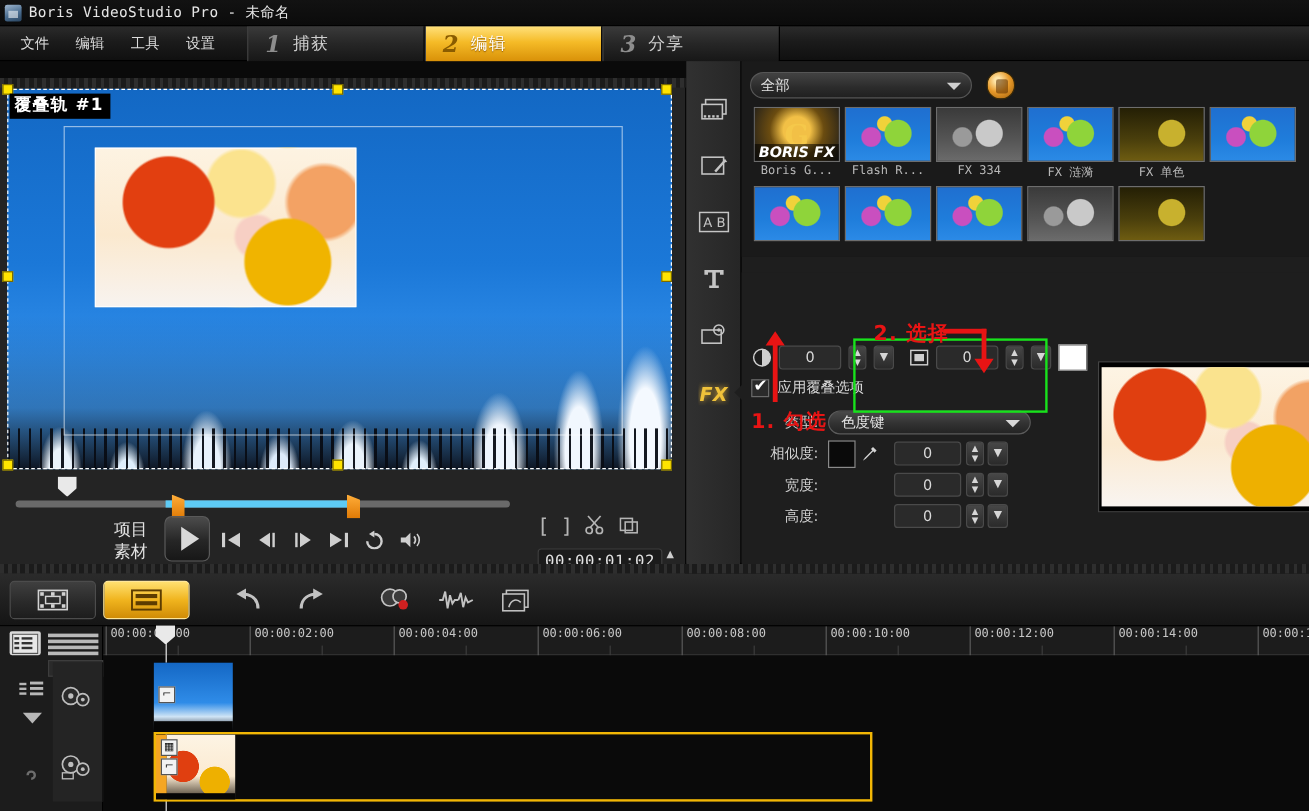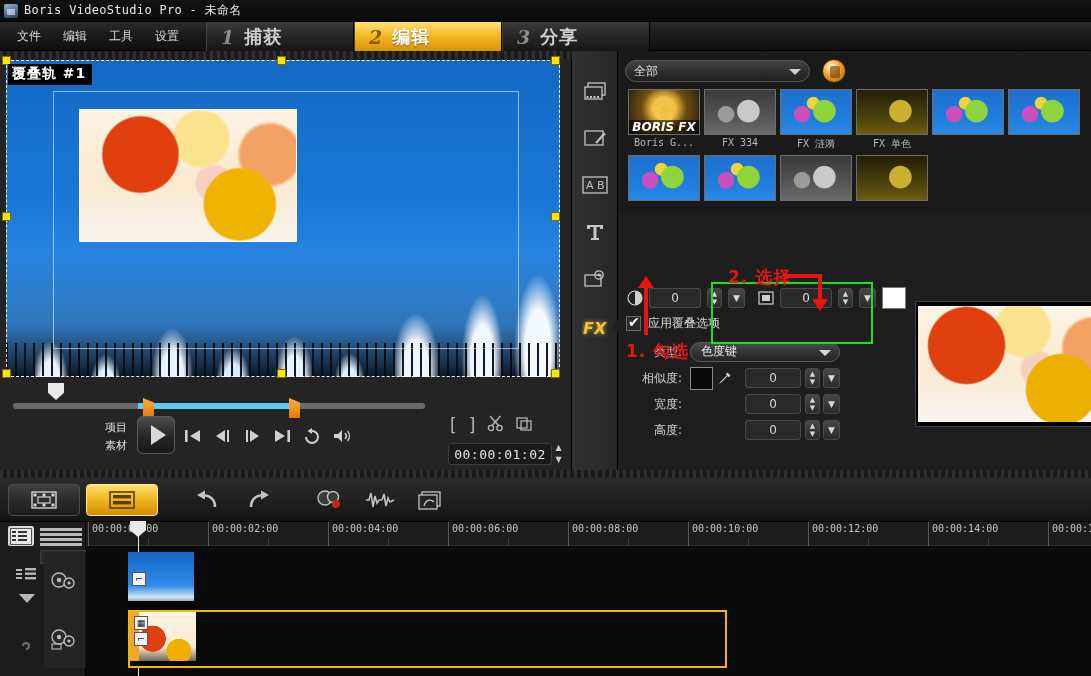--- a/index.html
+++ b/index.html
@@ -48,30 +48,30 @@
     position: relative; width: 148px; height: 29px;
     display: flex; align-items: center; gap: 10px; padding-left: 14px;
     background: linear-gradient(180deg,#3a3a3a 0%,#262626 50%,#171717 100%);
     border-left: 1px solid #444; border-right: 1px solid #000;
     color: #b9b9b9;
   }
   .step .num {
     font-family: "DejaVu Serif","Liberation Serif",serif;
     font-style: italic; font-weight: bold; font-size: 19px; color: #8d8d8d;
   }
-  .step .lbl { font-size: 18px; font-weight: bold; color: #cfcfcf; letter-spacing: 1px; }
+  .step .lbl { font-size: 14px; font-weight: normal; color: #cfcfcf; letter-spacing: 1px; }
   .step.active {
     background: linear-gradient(180deg,#ffe07a 0%,#f5bb27 45%,#d99108 100%);
   }
   .step.active .num { color: #8a5c00; }
   .step.active .lbl { color: #ffffff; text-shadow: 0 1px 1px rgba(120,70,0,.8); }
 
   
   .preview-pane {
-    position: absolute; left: 0; top: 51px; width: 572px; height: 419px;
+    position: absolute; left: 0; top: 65px; width: 572px; height: 419px;
     background: #242424; border-right: 1px solid #000;
   }
   .preview-strip {
     position:absolute; left:0; top:0; width:572px; height:8px;
     background: repeating-linear-gradient(90deg,#2e2e2e 0 3px,#1b1b1b 3px 7px);
   }
   .screen {
     position: absolute; left: 6px; top: 9px; width: 554px; height: 317px;
     background:
       linear-gradient(180deg,#1368c4 0%,#1b78d8 46%,#2f8ce8 70%,#4b9fe8 100%);
@@ -150,21 +150,21 @@
     position:absolute; left:0; top:0; width:11px; height:20px;
     background: linear-gradient(180deg,#ffae3a 0%,#e07a05 100%);
     clip-path: polygon(0 0,100% 22%,100% 100%,0 100%);
   }
   .trim-in  { left: 143px; }
   .trim-out { left: 289px; }
 
   .transport { position: absolute; left: 0; top: 362px; width: 572px; height: 55px; }
   .pm-labels {
     position: absolute; left: 95px; top: 6px; width: 42px;
-    font-size: 11px; color: #e2e2e2; line-height: 18px; text-align: center;
+    font-size: 14px; color: #e2e2e2; line-height: 18px; text-align: left;
   }
   .pm-labels span { display: block; position: relative; }
   .pm-labels span:after {
     content:""; position:absolute; right:-10px; top:9px; width:8px; height:1px; background:#999;
   }
   .play-btn {
     position: absolute; left: 137px; top: 3px; width: 38px; height: 38px;
     border-radius: 6px; background: linear-gradient(180deg,#4c4c4c 0%,#262626 55%,#171717 100%);
     border: 1px solid #5a5a5a; display: flex; align-items: center; justify-content: center;
   }
@@ -328,23 +328,23 @@
   }
   .chkbox.on:after {
     content:"✔"; position:absolute; left:1px; top:-3px; color:#fff; font-size: 14px; line-height: 16px;
   }
   .opt-label { font-size: 12px; color: #d7d7d7; white-space: nowrap; }
 
   .form { position: absolute; left: 10px; top: 112px; width: 250px; }
   .frow { display: flex; align-items: center; height: 26px; }
   .frow .fl { width: 62px; font-size: 12px; color: #d2d2d2; text-align: right; padding-right: 8px; }
   .type-select {
-    width: 150px; height: 20px; border-radius: 10px;
+    width: 169px; height: 20px; border-radius: 10px;
     background: linear-gradient(180deg,#4a4a4a 0%,#323232 55%,#242424 100%);
-    border: 1px solid #5c5c5c; display:flex; align-items:flex-start; padding: 0 10px;
+    border: 1px solid #5c5c5c; display:flex; align-items:center; padding: 0 10px;
     font-size: 12px; color: #e6e6e6; position: relative;
   }
   .type-select .caret {
     position:absolute; right: 8px; top: 7px; width:0;height:0;
     border-left: 6px solid transparent; border-right: 6px solid transparent;
     border-top: 6px solid #d9d9d9;
   }
   .color-swatch { width: 23px; height: 23px; background: #0a0a0a; border: 1px solid #8a8a8a; }
   .picker { width: 22px; display:flex; align-items:center; justify-content:center; color:#d5d5d5; font-size:13px; }
   .greenbox {
@@ -689,20 +689,24 @@
         <div class="round-btn"></div>
       </div>
 
       <div class="thumbs">
         <div class="thumb boris">
           <div class="img">
             <span class="g">G</span>
           </div>
           <div class="bfx">BORIS FX</div>
           <div class="cap">Boris G...</div>
+        </div>
+        <div class="thumb">
+          <div class="img"></div>
+          <div class="cap">Flash R...</div>
         </div>
         <div class="thumb gray">
           <div class="img"></div>
           <div class="cap">FX 334</div>
         </div>
         <div class="thumb">
           <div class="img"></div>
           <div class="cap">FX 涟漪</div>
         </div>
         <div class="thumb sepia">

